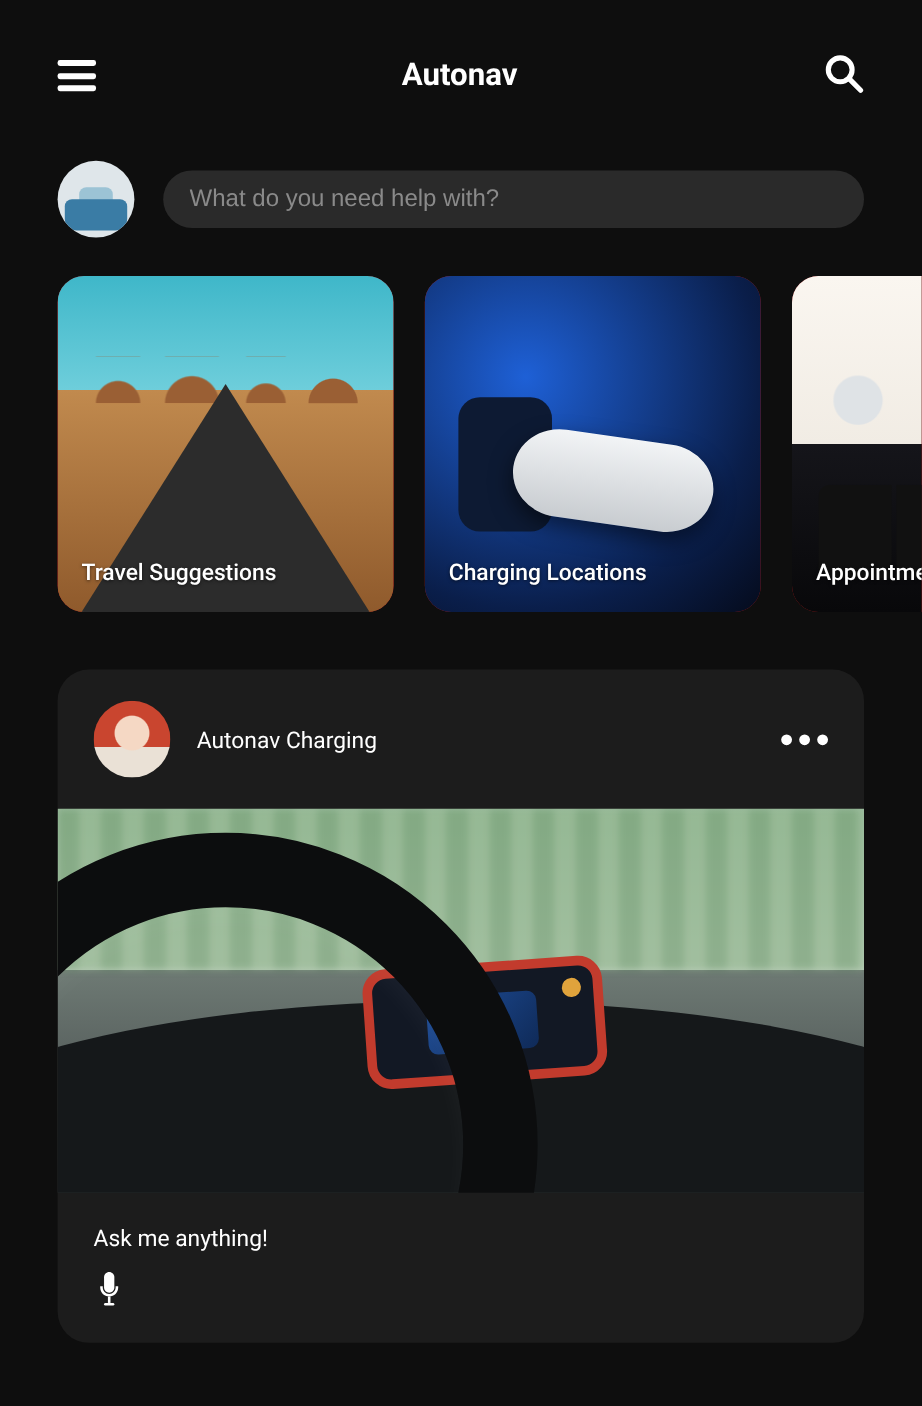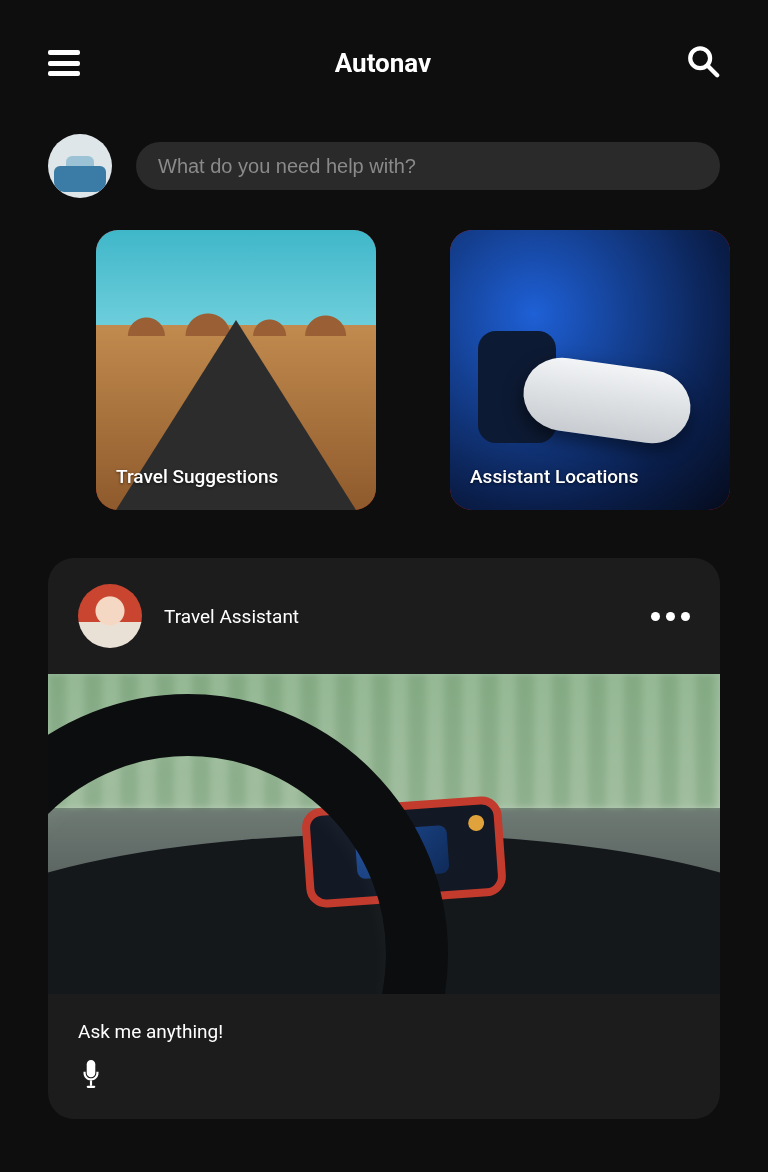--- a/index.html
+++ b/index.html
@@ -102,21 +102,20 @@
   }
   .card {
     position: relative;
     width: 280px;
     height: 280px;
     border-radius: 22px;
     overflow: hidden;
     flex-shrink: 0;
     cursor: pointer;
     background: #b91c1c;
-    margin-left: 48px;
   }
   .card .card-bg { position: absolute; inset: 0; }
   .card .label {
     position: absolute;
     left: 20px;
     bottom: 22px;
     font-size: 19px;
     font-weight: 500;
     color: #fff;
     text-shadow: 0 1px 3px rgba(0,0,0,0.6);
@@ -310,32 +309,32 @@
 
 <div class="cards">
   <div class="card">
     <div class="card-bg bg-desert">
       <div class="road-line"></div>
     </div>
     <div class="label">Travel Suggestions</div>
   </div>
   <div class="card">
     <div class="card-bg bg-charging"></div>
-    <div class="label">Assistant Locations</div>
+    <div class="label">Charging Locations</div>
   </div>
   <div class="card">
     <div class="card-bg bg-salon"></div>
     <div class="label">Appointments</div>
   </div>
 </div>
 
 <div class="panel">
   <div class="panel-header">
     <div class="panel-avatar"></div>
-    <div class="panel-title">Travel Assistant</div>
+    <div class="panel-title">Autonav Charging</div>
     <div class="dots">
       <span></span>
         <span></span>
         <span></span>
     </div>
   </div>
   <div class="panel-image">
     <div class="trees"></div>
     <div class="dash"></div>
     <div class="phone"></div>

